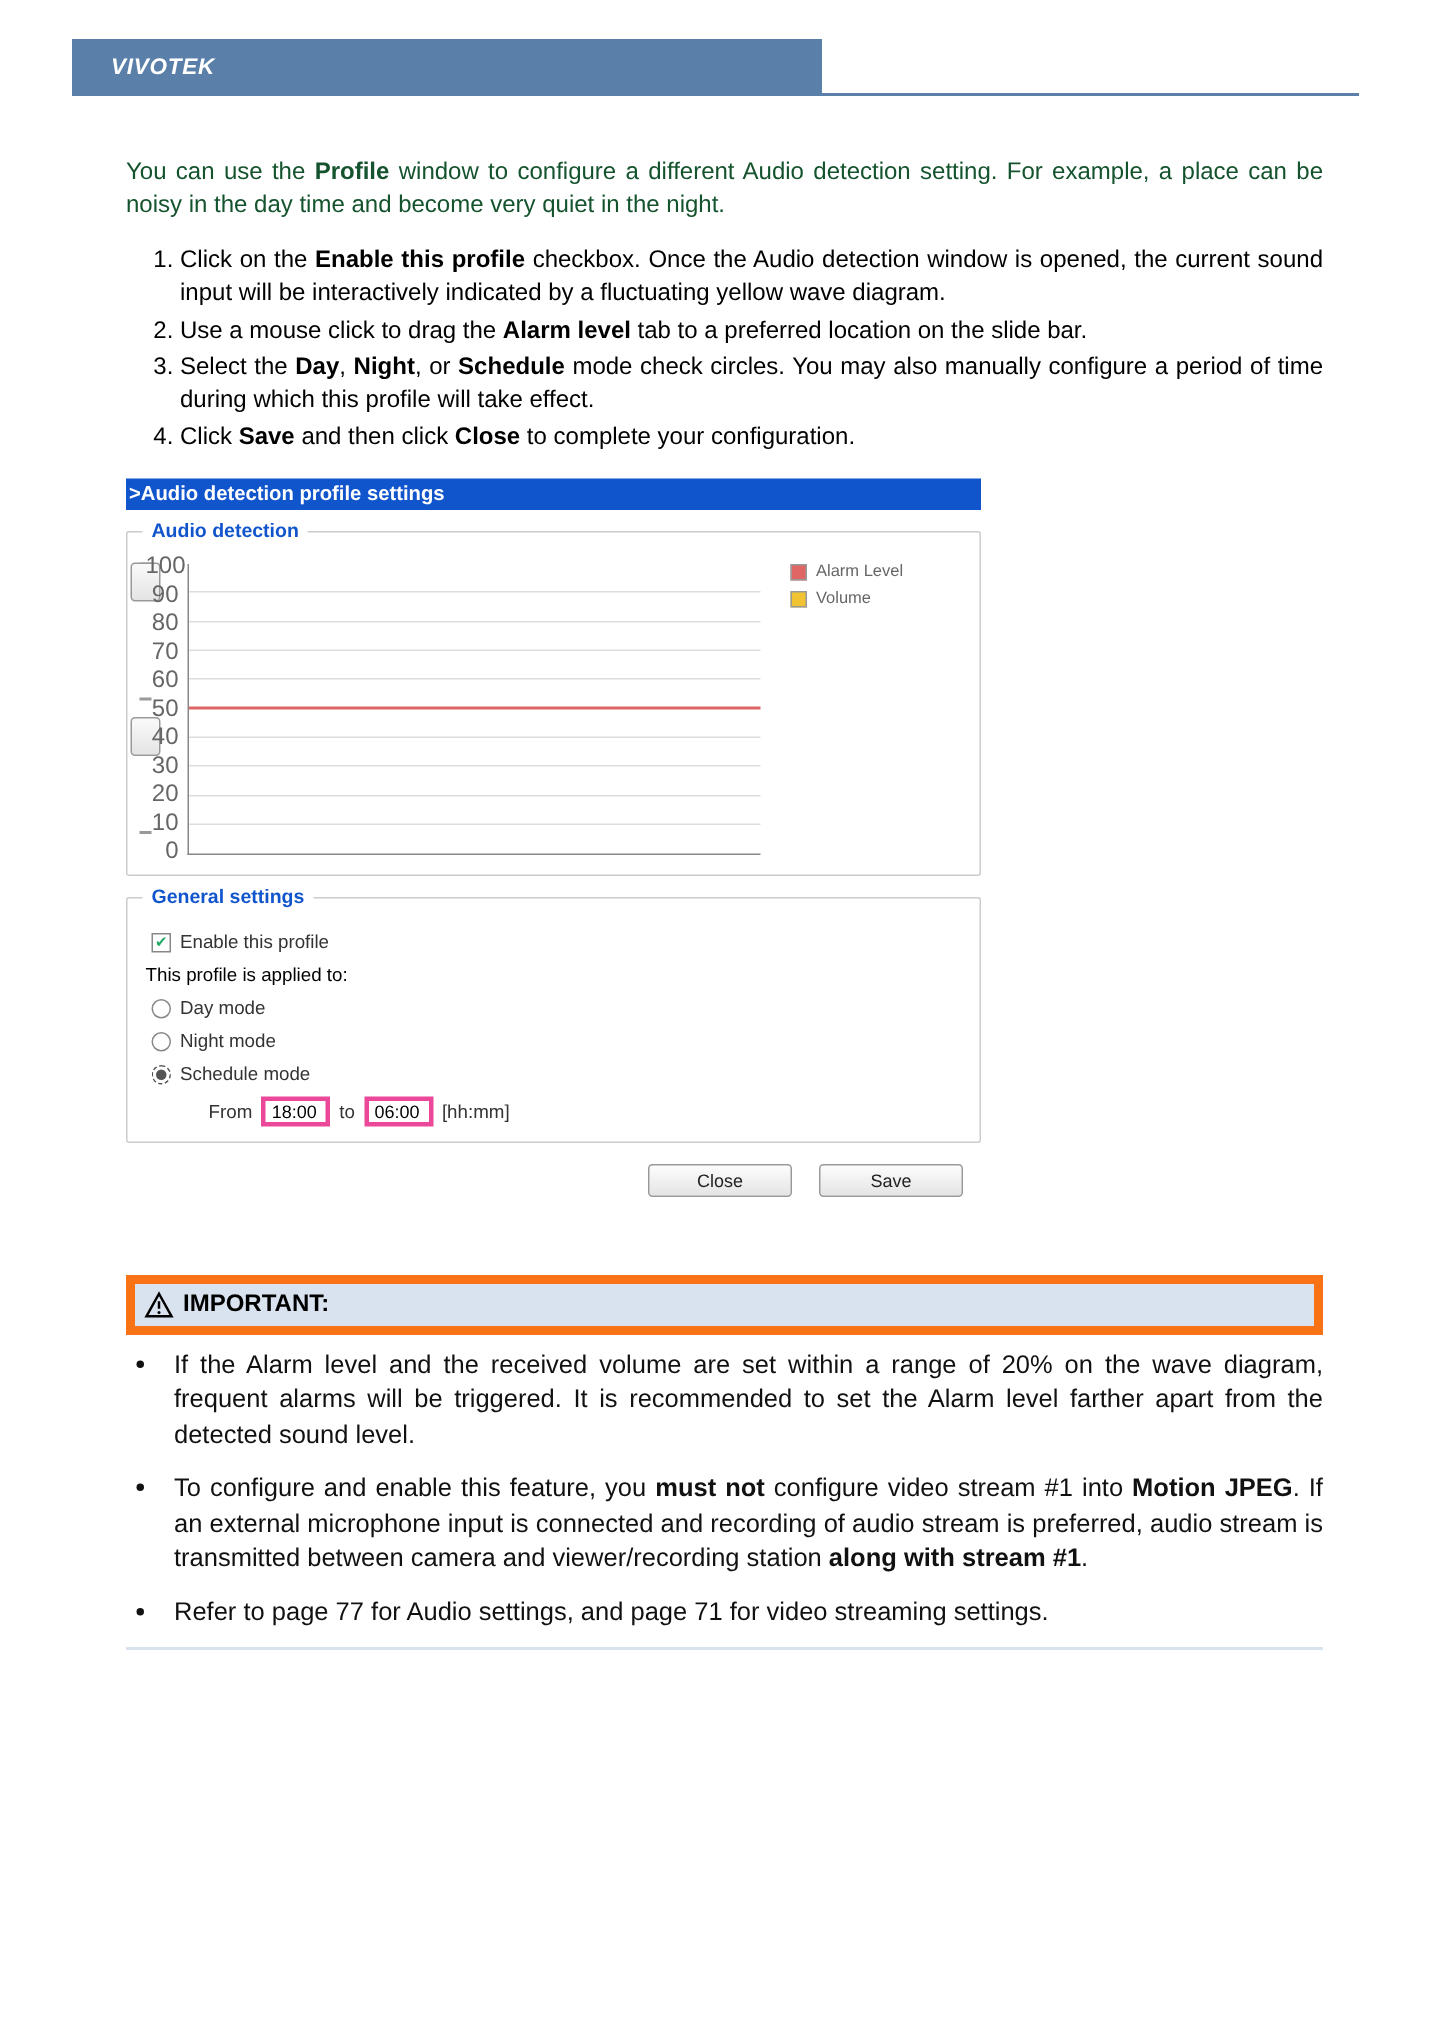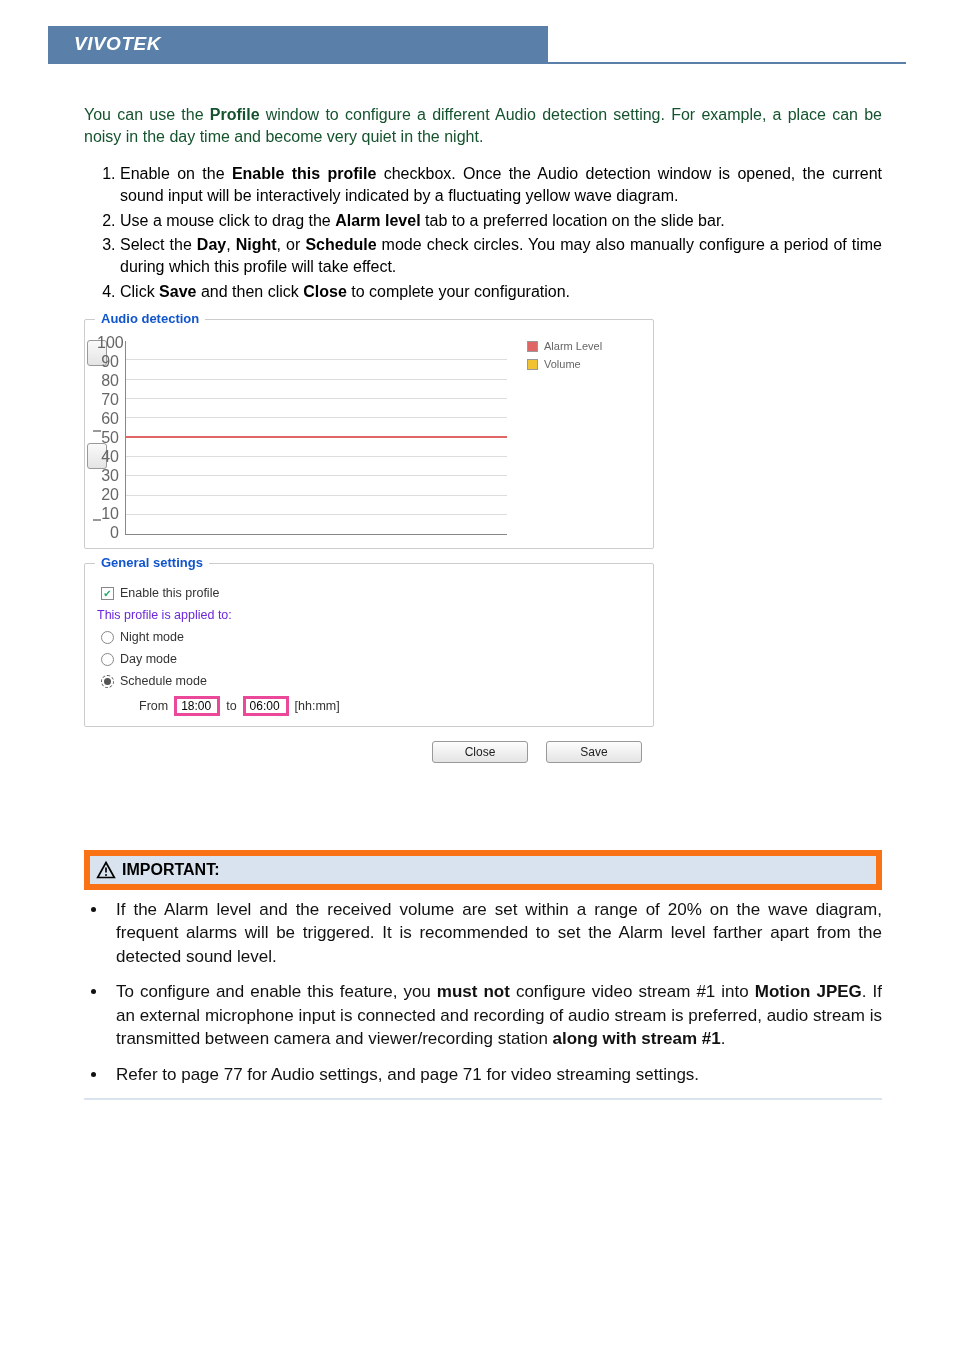--- a/index.html
+++ b/index.html
@@ -1,19 +1,19 @@
 <!DOCTYPE html>
 <html><head>
 <meta charset="utf-8">
 <style>
   * { box-sizing: border-box; margin: 0; padding: 0; }
   html, body { width: 954px; height: 1350px; font-family: Arial, Helvetica, sans-serif; background: #fff; }
   .page { width: 954px; height: 1350px; position: relative; background: #fff; }
   .hdr-line { position: absolute; top: 62px; left: 48px; right: 48px; height: 2px; background: #5a7fa8; }
-  .hdr-bar { position: absolute; top: 26px; left: 48px; width: 500px; height: 36px; background: #5a7fa8; color: #fff; font-style: italic; font-weight: bold; padding-left: 26px; display: flex; align-items: center; font-size: 19px; letter-spacing: 0.5px; }
+  .hdr-bar { position: absolute; top: 26px; left: 48px; width: 500px; height: 36px; background: #5a7fa8; color: #fff; font-style: italic; font-weight: bold; padding-left: 26px; display: flex; align-items: center; font-size: 15px; letter-spacing: 0.5px; }
   .body { position: absolute; top: 104px; left: 84px; right: 72px; }
   .intro { font-size: 16px; color: #14532d; text-align: justify; line-height: 1.4; }
   .intro .bold { font-weight: bold; }
   .list { margin-top: 14px; margin-left: 36px; font-size: 16px; line-height: 1.4; }
   .list li { margin-bottom: 2px; text-align: justify; }
   .list .bold { font-weight: bold; }
   
   .ui-box { margin-top: 16px; width: 570px; margin-left: 0; }
   .ui-title { background: #1155cc; color: #fff; font-size: 13.5px; font-weight: bold; padding: 2px 4px 4px 2px; }
   .fieldset { margin-top: 14px; border: 1px solid #ccc; border-radius: 2px; position: relative; padding: 18px 10px 10px 12px; }
@@ -62,27 +62,28 @@
     <span>VIVOTEK</span>
   </div>
   <div class="hdr-line"></div>
 
   <div class="body">
     <p class="intro">
       <span>You can use the </span><span class="bold">Profile</span><span> window to configure a different Audio detection setting. For example, a place can be noisy in the day time and become very quiet in the night.</span>
     </p>
 
     <ol class="list">
-      <li><span>Enable on the </span><span class="bold">Enable this profile</span><span> checkbox. Once the Audio detection window is opened, the current sound input will be interactively indicated by a fluctuating yellow wave diagram.</span></li>
+      <li><span>Click on the </span><span class="bold">Enable this profile</span><span> checkbox. Once the Audio detection window is opened, the current sound input will be interactively indicated by a fluctuating yellow wave diagram.</span></li>
       <li><span>Use a mouse click to drag the </span><span class="bold">Alarm level</span><span> tab to a preferred location on the slide bar.</span></li>
       <li><span>Select the </span><span class="bold">Day</span><span>, </span><span class="bold">Night</span><span>, or </span><span class="bold">Schedule</span><span> mode check circles. You may also manually configure a period of time during which this profile will take effect.</span></li>
       <li><span>Click </span><span class="bold">Save</span><span> and then click </span><span class="bold">Close</span><span> to complete your configuration.</span></li>
     </ol>
 
     <div class="ui-box">
+      <div class="ui-title">&gt;Audio detection profile settings</div>
 
       <div class="fieldset">
         <div class="legend">Audio detection</div>
         <div class="chart-wrap">
           <div class="slider-track">
             <div class="slider-pip" style="top:8%"></div>
             <div class="slider-pip" style="top:48%"></div>
             <div class="slider-pip" style="top:88%"></div>
             <div class="slider-thumb" style="top:8%"></div>
             <div class="slider-thumb" style="top:54%"></div>
@@ -123,28 +124,28 @@
           </div>
         </div>
       </div>
 
       <div class="fieldset">
         <div class="legend">General settings</div>
         <div class="gs-row">
           <span class="chk checked"></span>
           <span>Enable this profile</span>
         </div>
-        <div class="gs-row" style="color:#6d28d9;margin-left:0">This profile is applied to:</div>
+        <div class="gs-row" style="color:#000000;margin-left:0">This profile is applied to:</div>
+        <div class="gs-row">
+          <span class="radio"></span>
+          <span>Day mode</span>
+        </div>
         <div class="gs-row">
           <span class="radio"></span>
           <span>Night mode</span>
-        </div>
-        <div class="gs-row">
-          <span class="radio"></span>
-          <span>Day mode</span>
         </div>
         <div class="gs-row">
           <span class="radio sel"></span>
           <span>Schedule mode</span>
         </div>
         <div class="sched-line">
           <span>From</span>
           <input class="txt-in" value="18:00" style="">
           <span>to</span>
           <input class="txt-in" value="06:00" style="">

